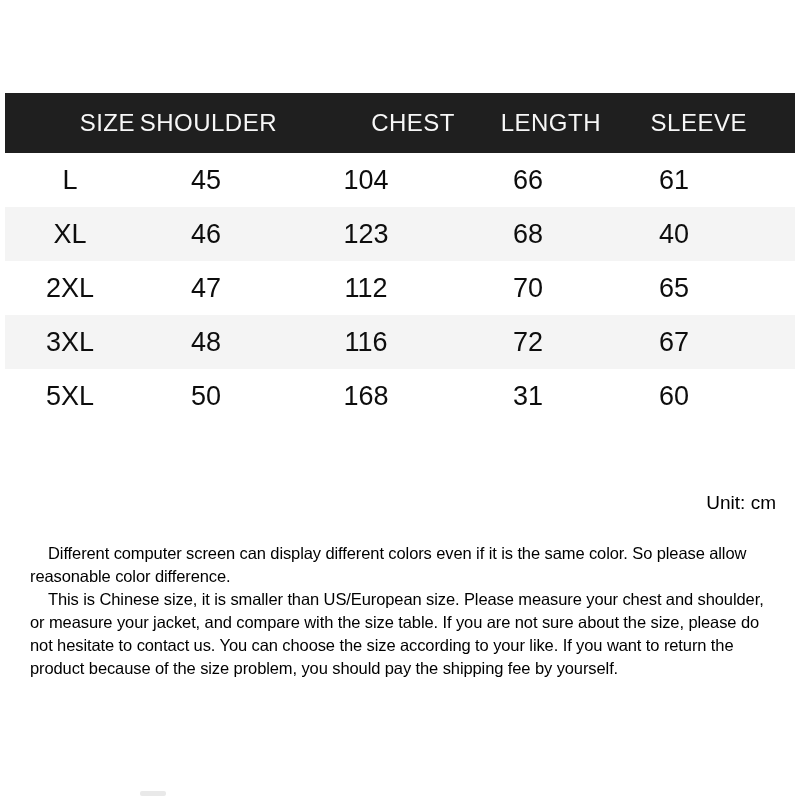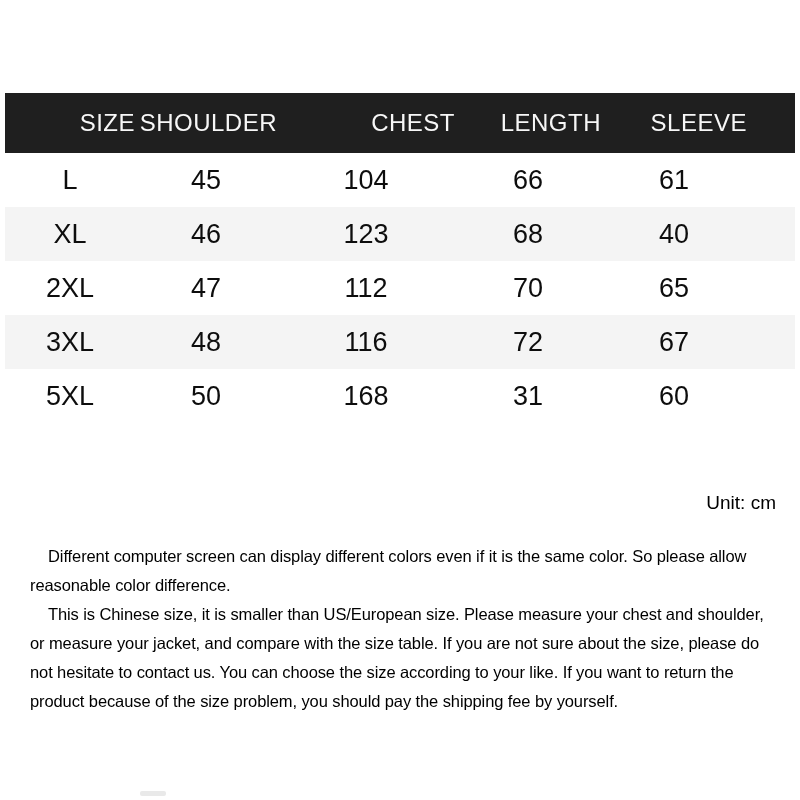--- a/index.html
+++ b/index.html
@@ -59,21 +59,21 @@
     font-size: 19px;
     color: #000000;
   }
 
   
   .notes {
     position: absolute;
     left: 30px; top: 542px;
     width: 747px;
     font-size: 16.5px;
-    line-height: 29px;
+    line-height: 23px;
     color: #000000;
     letter-spacing: -0.1px;
   }
   .notes p { margin: 0; text-indent: 18px; }
 
   
   .watermark-smudge {
     position: absolute;
     left: 140px; top: 791px;
     width: 26px; height: 5px;

